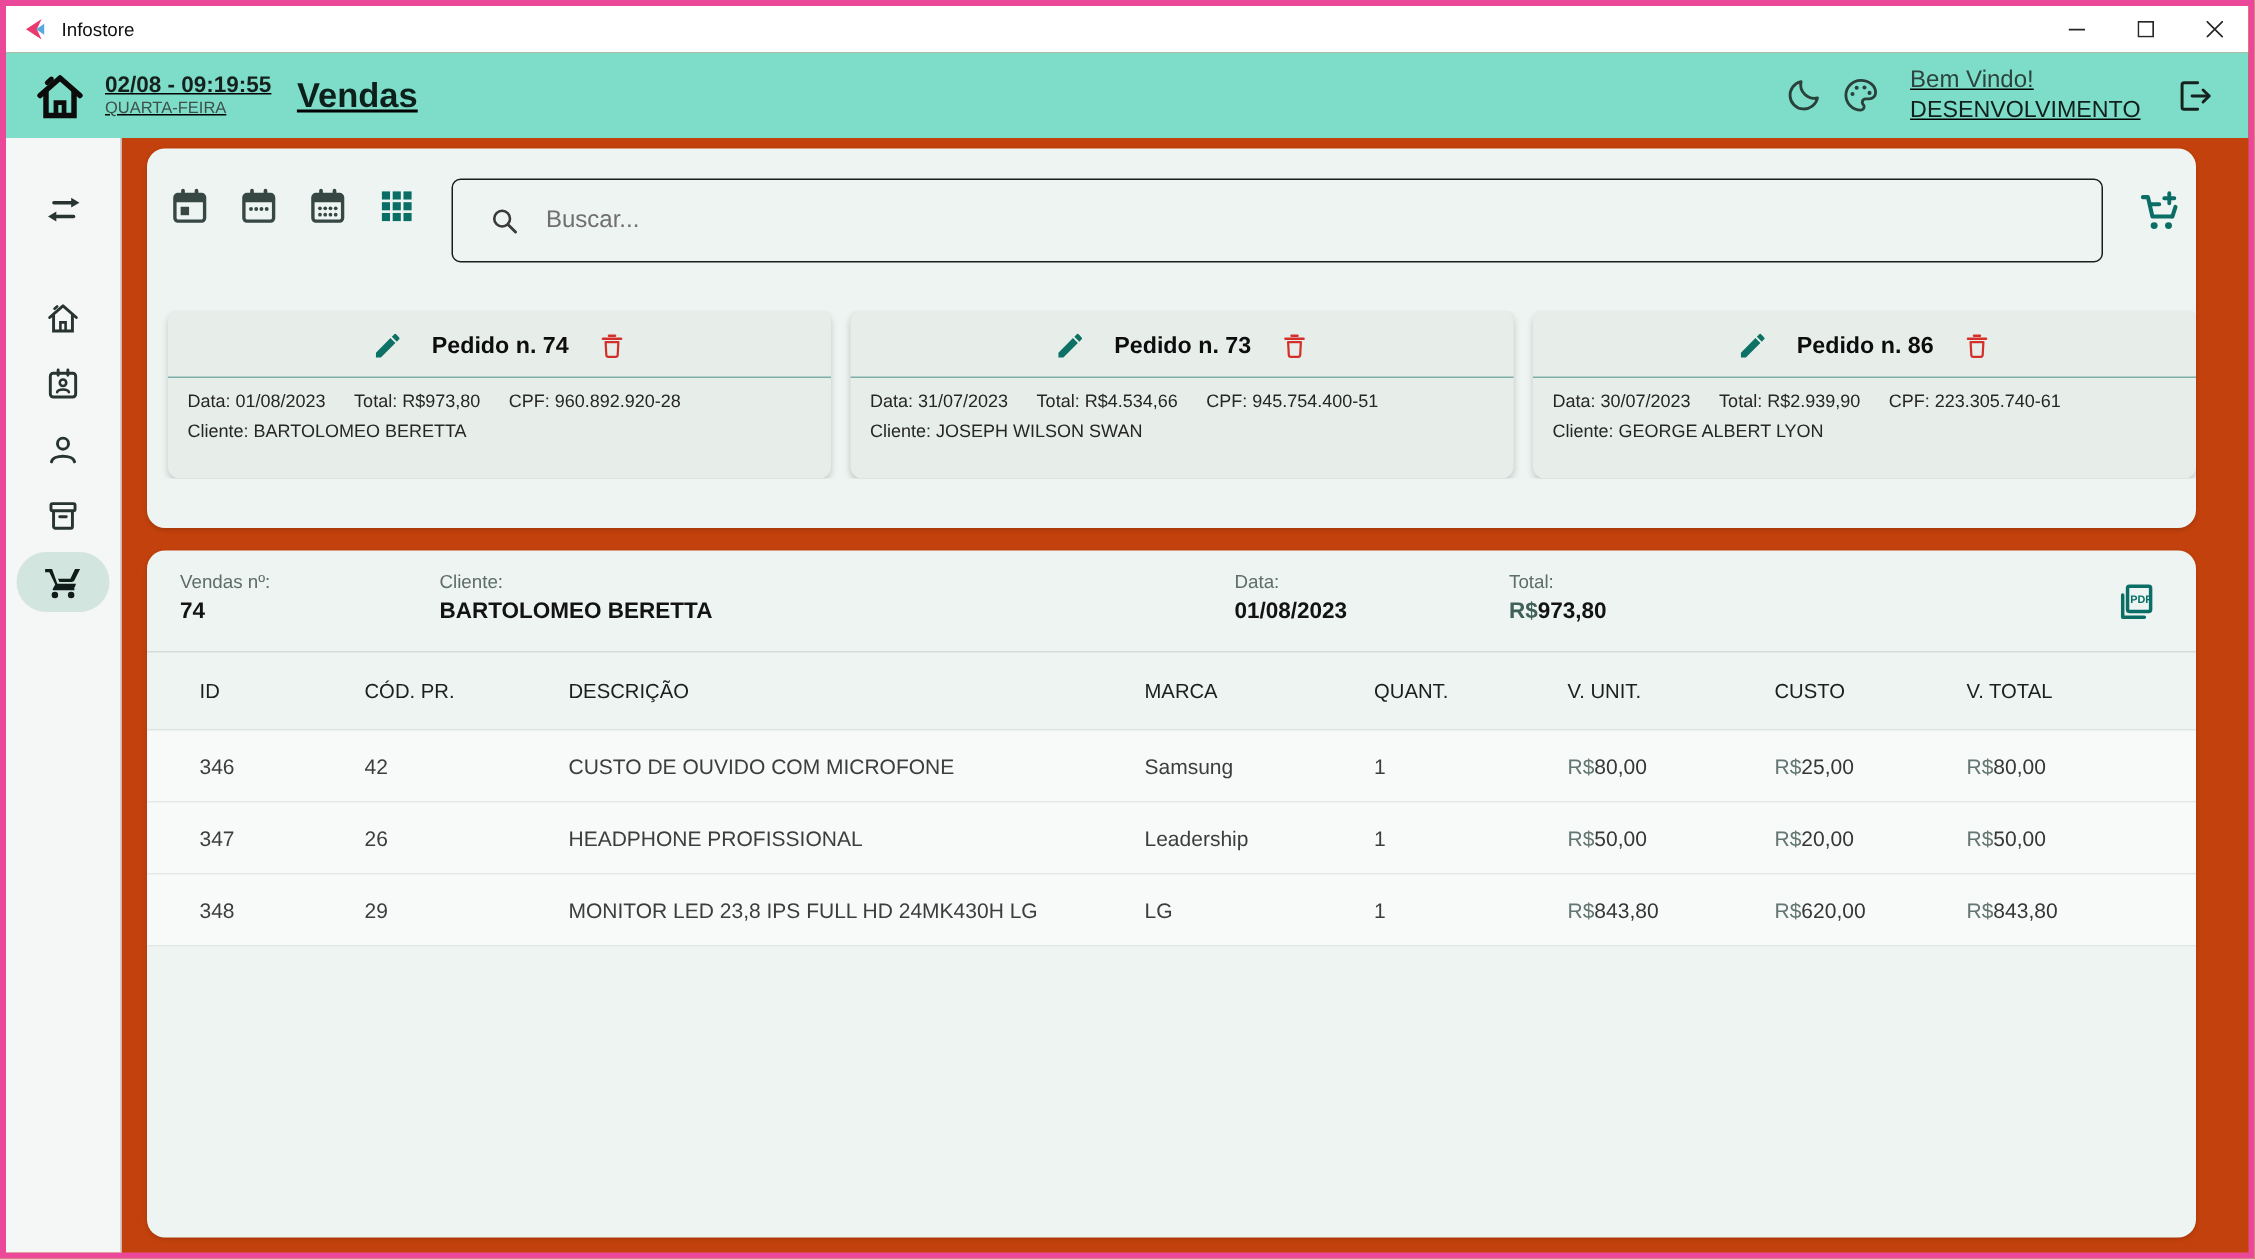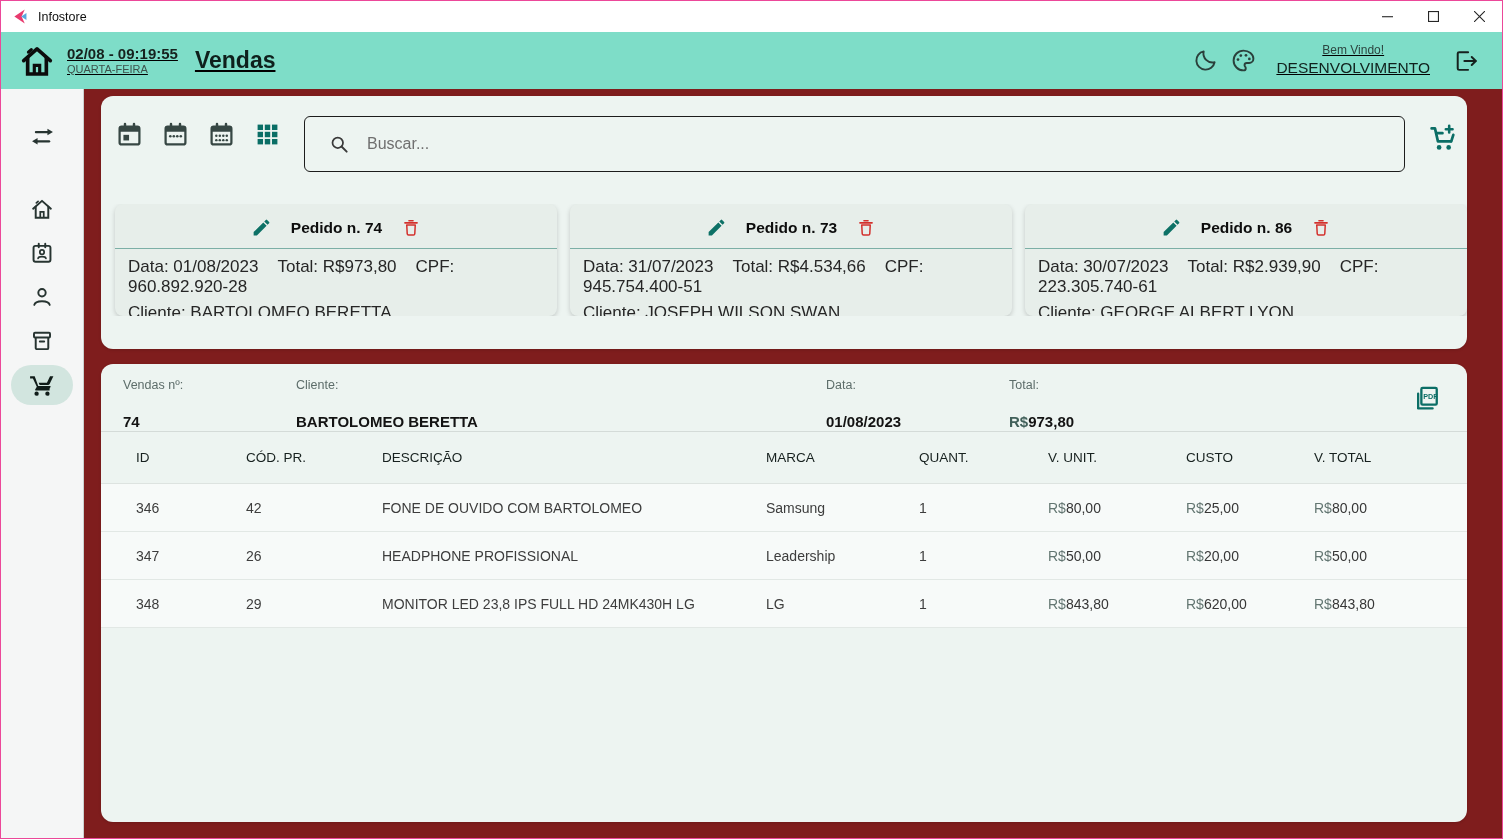--- a/index.html
+++ b/index.html
@@ -1,39 +1,39 @@
 <!DOCTYPE html>
 <html><head>
 <meta charset="utf-8">
 <style>
   * { margin:0; padding:0; box-sizing:border-box; }
   html,body { background:#dcdcdc; }
   body { font-family:"Liberation Sans", sans-serif; }
 
-  .window{ width:1503px; height:839px; border:1px solid #ec4899; background:#7f1d1d;
+  .window{ width:1503px; height:839px; border:4px solid #ec4899; background:#c2410c;
            position:relative; overflow:hidden; }
 
   
   .titlebar{ height:31px; background:#ffffff; display:flex; align-items:center; padding-left:11px; }
   .app-title{ font-size:12.5px; color:#0f0f0f; margin-left:9px; }
   .win-controls{ margin-left:auto; display:flex; height:100%; }
   .win-btn{ width:46px; height:100%; display:flex; align-items:center; justify-content:center; color:#262626; }
 
   
   .appbar{ height:57px; background:#7eddc8; display:flex; align-items:center; padding:0 16px 0 14px;text-decoration:underline; }
   .icon-btn{ display:flex; align-items:center; justify-content:center; color:#22332f; }
   .home-btn{ width:44px; height:44px; color:#0c0c0c; }
   .date-block{ margin-left:8px; line-height:1.2; }
   .date-text{ font-size:15px; font-weight:bold; color:#16211e; }
   .weekday-text{ font-size:11px; color:#3d514b; }
   .page-title{ font-size:23px; font-weight:bold; color:#0e201c; margin-left:17px; }
   .appbar-right{ margin-left:auto; display:flex; align-items:center; }
   .theme-btn{ width:38px; height:38px; color:#2a403b; }
   .welcome-block{ margin-left:14px; margin-right:16px; line-height:1.25; }
-  .welcome-text{ font-size:12px; color:#2c443f;text-align:center; }
+  .welcome-text{ font-size:16px; color:#2c443f; }
   .user-text{ font-size:15.5px; color:#10211d; }
   .logout-btn{ width:40px; height:40px; color:#16211e; }
 
   
   .body{ display:flex; height:749px; }
   .sidebar{ width:90px; background:#f5f6f6; border-right:1px solid #ccd0cf;
             display:flex; flex-direction:column; align-items:center; padding-top:28px; }
   .side-btn{ width:46px; height:40px; display:flex; align-items:center; justify-content:center;
              color:#273431; }
   .side-btn.first{ margin-bottom:28px; }
@@ -64,30 +64,30 @@
   
   .cards{ display:flex; gap:13px; margin-top:32px; padding-left:14px; overflow:hidden; }
   .order-card{ flex:0 0 442px; width:442px; height:112px; background:#e7eeea; border-radius:8px;
                box-shadow:0 2px 5px rgba(0,0,0,.18); }
   .card-head{ display:flex; align-items:center; justify-content:center; gap:19px;
               padding-top:13px; padding-bottom:10px; }
   .card-title{ font-size:15.5px; font-weight:bold; color:#0d0d0d; }
   .edit-btn{ color:#0d7166; display:flex; }
   .delete-btn{ color:#d3302c; display:flex; }
   .card-divider{ border-bottom:1px solid #7cafa6; }
-  .card-info{ padding:8px 13px 0 13px; font-size:17px; color:#262626; }
+  .card-info{ padding:8px 13px 0 13px; font-size:12px; color:#262626; }
   .card-line1 span{ margin-right:19px; }
   .card-line2{ margin-top:6px; }
 
   
   .detail-row{ display:flex; align-items:flex-start; padding:14px 20px 0 22px; height:68px;
                border-bottom:1px solid #d4dbd8; }
   .pair{ line-height:1.2; }
   .pair .lbl{ font-size:12.5px; color:#5d6d6a; }
-  .pair .val{ font-size:15px; font-weight:bold; color:#131313; margin-top:20px; }
+  .pair .val{ font-size:15px; font-weight:bold; color:#131313; margin-top:3px; }
   .p-pedido{ width:173px; }
   .p-cliente{ width:530px; }
   .p-cpf{ width:240px; }
   .p-data{ width:183px; }
   .p-total{ flex:1; }
   .cur-pre{ color:#41605a; }
   .pdf-btn{ width:44px; height:44px; display:flex; align-items:center; justify-content:center;
             color:#0b6e66; margin-top:-2px; }
 
   
@@ -412,21 +412,21 @@
             <div class="c-marca">MARCA</div>
             <div class="c-quant">QUANT.</div>
             <div class="c-vunit">V. UNIT.</div>
             <div class="c-custo">CUSTO</div>
             <div class="c-vtotal">V. TOTAL</div>
           </div>
 
           <div class="trow">
             <div class="c-id">346</div>
             <div class="c-cod">42</div>
-            <div class="c-desc">FONE DE OUVIDO COM BARTOLOMEO</div>
+            <div class="c-desc">CUSTO DE OUVIDO COM MICROFONE</div>
             <div class="c-marca">Samsung</div>
             <div class="c-quant">1</div>
             <div class="c-vunit money"><span class="pre">R$</span><span class="amt">80,00</span></div>
             <div class="c-custo money"><span class="pre">R$</span><span class="amt">25,00</span></div>
             <div class="c-vtotal money"><span class="pre">R$</span><span class="amt">80,00</span></div>
           </div>
 
           <div class="trow">
             <div class="c-id">347</div>
             <div class="c-cod">26</div>

